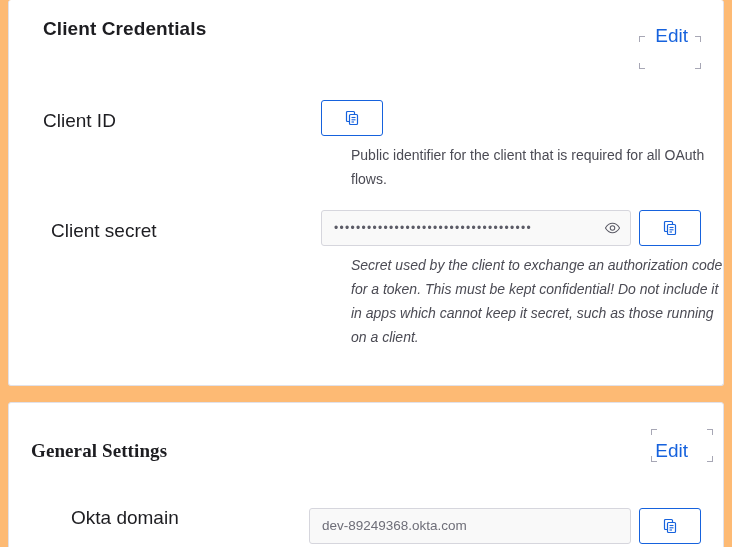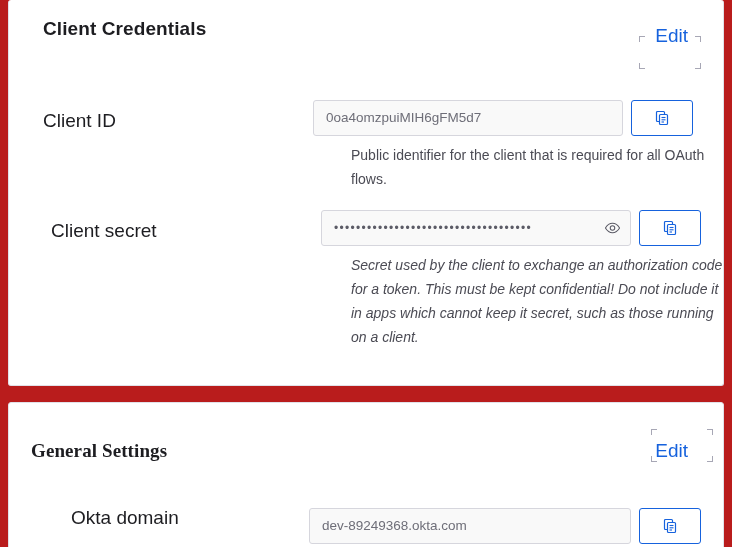--- a/index.html
+++ b/index.html
@@ -11,21 +11,21 @@
     width: 732px;
     height: 547px;
     font-family: "Liberation Sans", sans-serif;
     color: #1d1d21;
     overflow: hidden;
   }
   .page {
     position: relative;
     width: 732px;
     height: 547px;
-    background: #b91c1c;
+    background: #fdba74;
   }
   .panel {
     position: absolute;
     left: 8px;
     right: 8px;
     background: #ffffff;
     border: 1px solid #e1e1e8;
     border-radius: 3px;
     box-sizing: border-box;
   }
@@ -167,21 +167,20 @@
         <span class="c-bl-h"></span>
           <span class="c-bl-v"></span>
         <span class="c-br-h"></span>
           <span class="c-br-v"></span>
       </div>
     </div>
 
     <div class="field-row" style="top:100px;">
       <div class="field-label" style="left:34px; top:10px;">Client ID</div>
       <div class="input-wrap" style="left:304px; top:0px;">
-        <div class="text-input" style="width:310px;">0oa4omzpuiMIH6gFM5d7</div>
         <div class="copy-button">
           <svg width="16" height="16" viewBox="0 0 16 16">
             <rect x="2.5" y="1.5" width="8" height="10" rx="1" fill="none" stroke="#1662dd" stroke-width="1.2"></rect>
             <rect x="5.5" y="4.5" width="8" height="10" rx="1" fill="#ffffff" stroke="#1662dd" stroke-width="1.2"></rect>
             <line x1="7.5" y1="7.5" x2="11.5" y2="7.5" stroke="#1662dd" stroke-width="1.1"></line>
             <line x1="7.5" y1="9.8" x2="11.5" y2="9.8" stroke="#1662dd" stroke-width="1.1"></line>
             <line x1="7.5" y1="12" x2="10" y2="12" stroke="#1662dd" stroke-width="1.1"></line>
           </svg>
         </div>
       </div>

